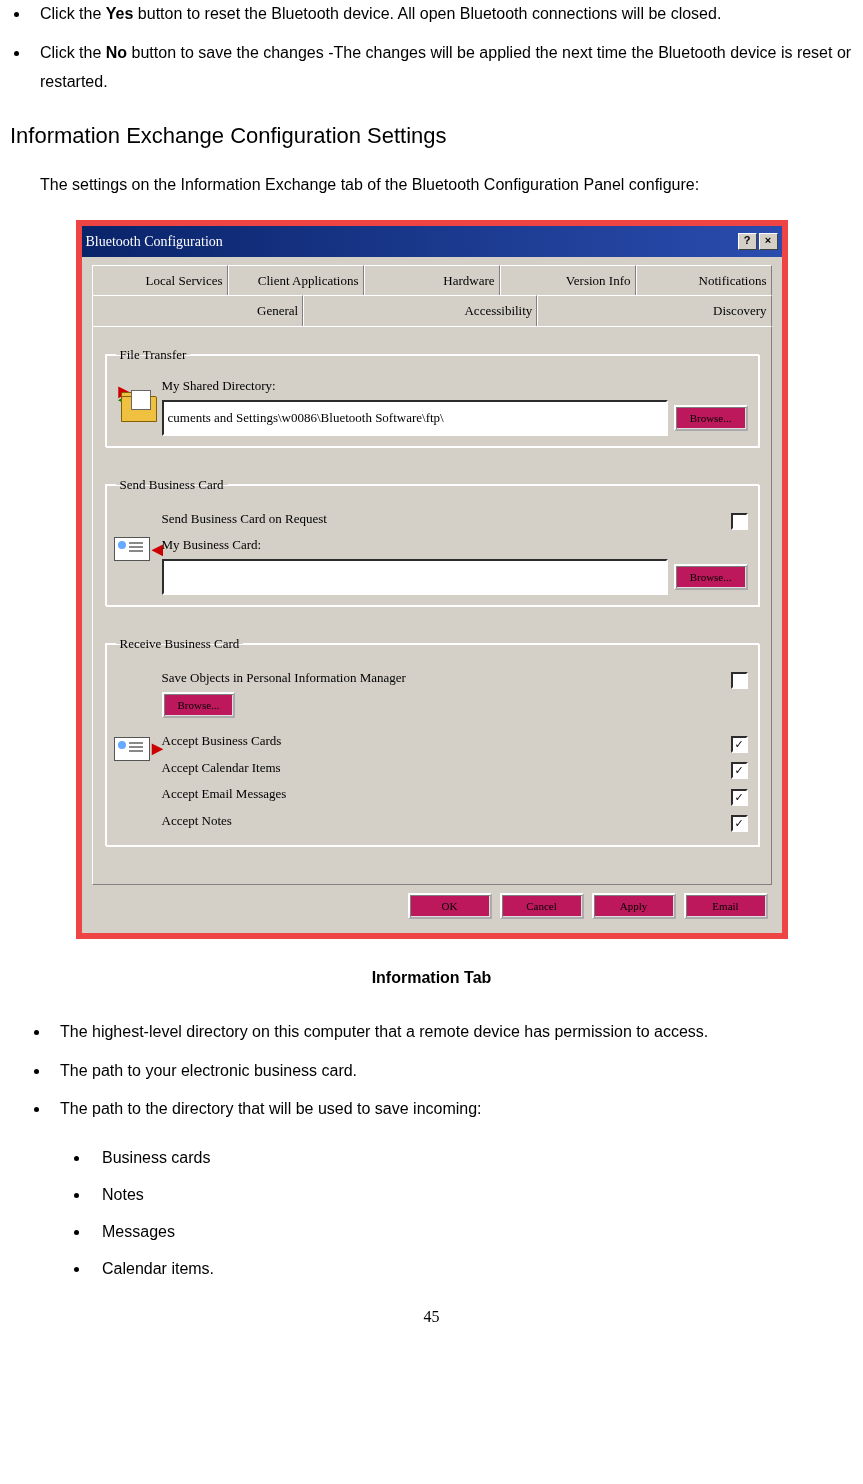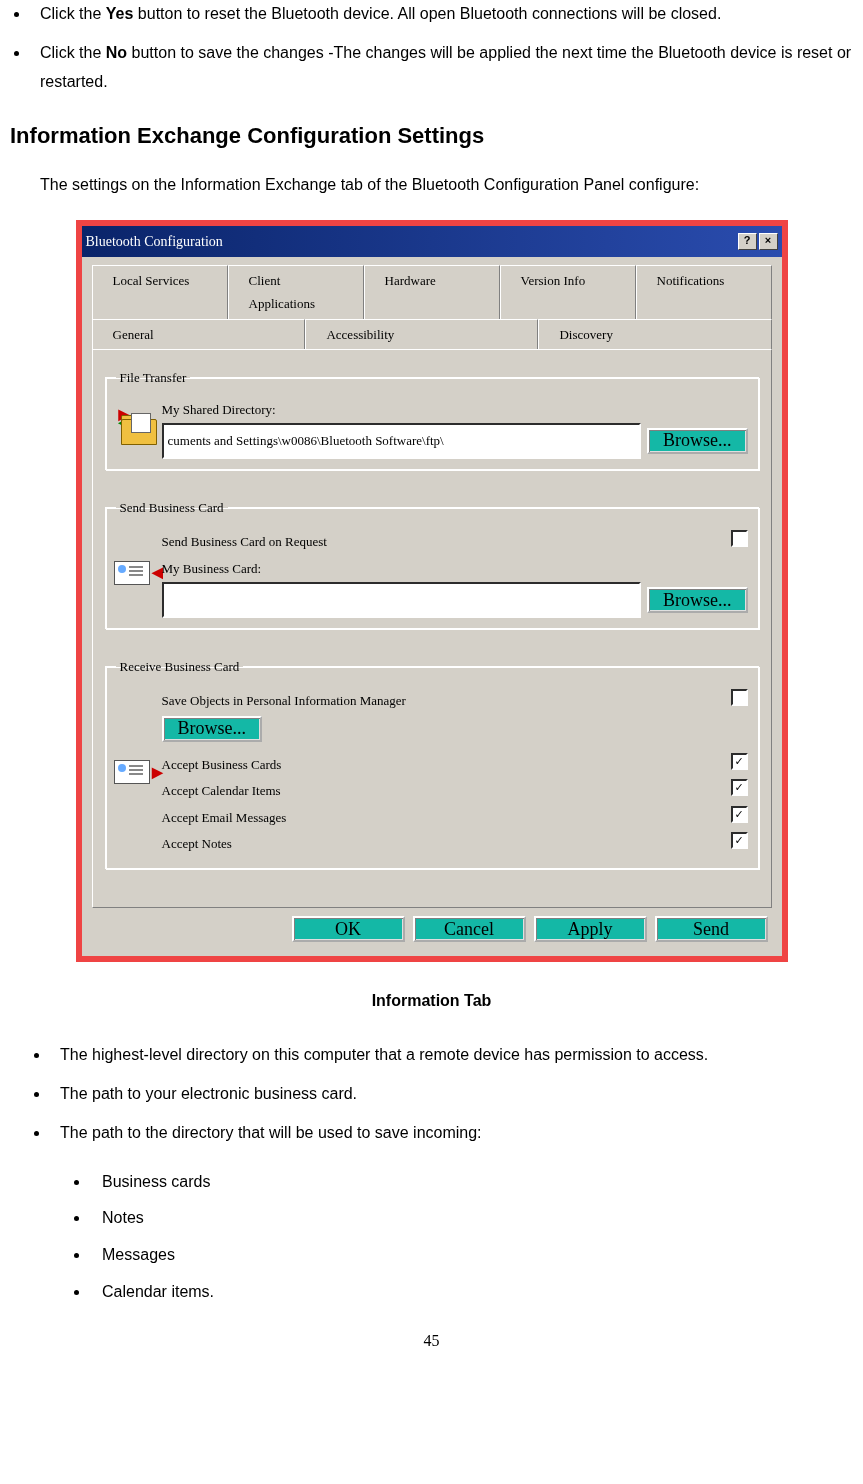--- a/index.html
+++ b/index.html
@@ -6,21 +6,21 @@
     font-family: Arial, sans-serif;
     font-size: 16px;
     line-height: 1.8;
     color: #000;
     margin: 0;
     padding: 0 10px;
     width: 843px;
   }
   ul.top-bullets { margin: 0 0 20px 20px; padding: 0; }
   ul.top-bullets li { margin-bottom: 10px; padding-left: 10px; }
-  h2 { font-size: 22px; font-weight: bold; margin: 20px 0 15px 0; }
+  h2 { font-size: 22px; font-weight: normal; margin: 20px 0 15px 0; }
   .intro { margin: 0 0 20px 30px; }
   .caption { text-align: center; font-weight: bold; margin: 25px 0; }
   ul.mid-bullets { margin: 0 0 20px 40px; padding: 0; }
   ul.mid-bullets li { margin-bottom: 10px; padding-left: 10px; }
   ul.sub-bullets { margin: 10px 0 20px 80px; padding: 0; }
   ul.sub-bullets li { margin-bottom: 8px; padding-left: 12px; }
   .page-num { text-align: center; font-family: "Times New Roman", serif; font-size: 16px; }
 
   
   .dialog {
@@ -47,22 +47,22 @@
     border-color: #fff #404040 #404040 #fff;
     margin-left: 2px;
     display: flex; align-items: center; justify-content: center;
     font-family: Arial, sans-serif;
     font-size: 11px; font-weight: bold; color: #000;
   }
   .dialog-body { padding: 8px 10px 10px 10px; }
   .tabs-row { display: flex; }
   .tab {
     flex: 1;
-    text-align: left;
-    padding: 3px 20px;
+    text-align: right;
+    padding: 3px 4px;
     border: 1px solid;
     border-color: #fff #808080 #808080 #fff;
     border-bottom: none;
     background: #d4d0c8;
     position: relative;
     font-size: 13px;
   }
   .tab.active {
     border-bottom: 1px solid #d4d0c8;
     margin-bottom: -1px;
@@ -96,42 +96,42 @@
     background: #fff;
     border: 2px inset #fff;
     border-color: #808080 #fff #fff #808080;
     padding: 2px 4px;
     font-family: "Times New Roman", serif;
     font-size: 13px;
   }
   .btn {
     height: 26px;
     padding: 0 14px;
-    background: #14b8a6;
+    background: #be185d;
     border: 1px solid;
     border-color: #fff #404040 #404040 #fff;
     box-shadow: 1px 1px 0 #808080 inset, -1px -1px 0 #dfdfdf inset;
     font-family: "Times New Roman", serif;
-    font-size: 18px;
+    font-size: 11px;
   }
   .btn { border: 2px outset #fff; }
   .input-row { display:flex; gap:6px; align-items:center; }
   .input-row .text-input { flex:1; }
   .checkbox {
     width:13px; height:13px;
     background:#fff;
     border:2px inset #fff;
     border-color:#808080 #fff #fff #808080;
     display:inline-flex; align-items:center; justify-content:center;
     font-size:11px; line-height:1;
   }
-  .check-row { display:flex; align-items:flex-start; margin:3px 0; }
+  .check-row { display:flex; align-items:flex-end; margin:3px 0; }
   .check-row .lbl { flex:1; font-size:13px; }
   .bottom-buttons { display:flex; justify-content:flex-end; gap:8px; padding:8px 4px 4px 4px; }
-  .bottom-buttons .btn { width:113px; }
+  .bottom-buttons .btn { width:84px; }
 
   
   .folder-icon {
     width:40px; height:34px; position:relative;
   }
   .folder-back {
     position:absolute; left:2px; top:8px; width:34px; height:24px;
     background:#f0c040; border:1px solid #806000;
     border-radius:2px 2px 0 0;
   }
@@ -285,21 +285,21 @@
           </div>
         </div>
       </fieldset>
 
     </div>
 
     <div class="bottom-buttons">
       <button class="btn">OK</button>
       <button class="btn">Cancel</button>
       <button class="btn">Apply</button>
-      <button class="btn">Send</button>
+      <button class="btn">Email</button>
     </div>
 
   </div>
 </div>
 
 <p class="caption">Information Tab</p>
 
 <ul class="mid-bullets">
   <li>The highest-level directory on this computer that a remote device has permission to access.</li>
   <li>The path to your electronic business card.</li>

